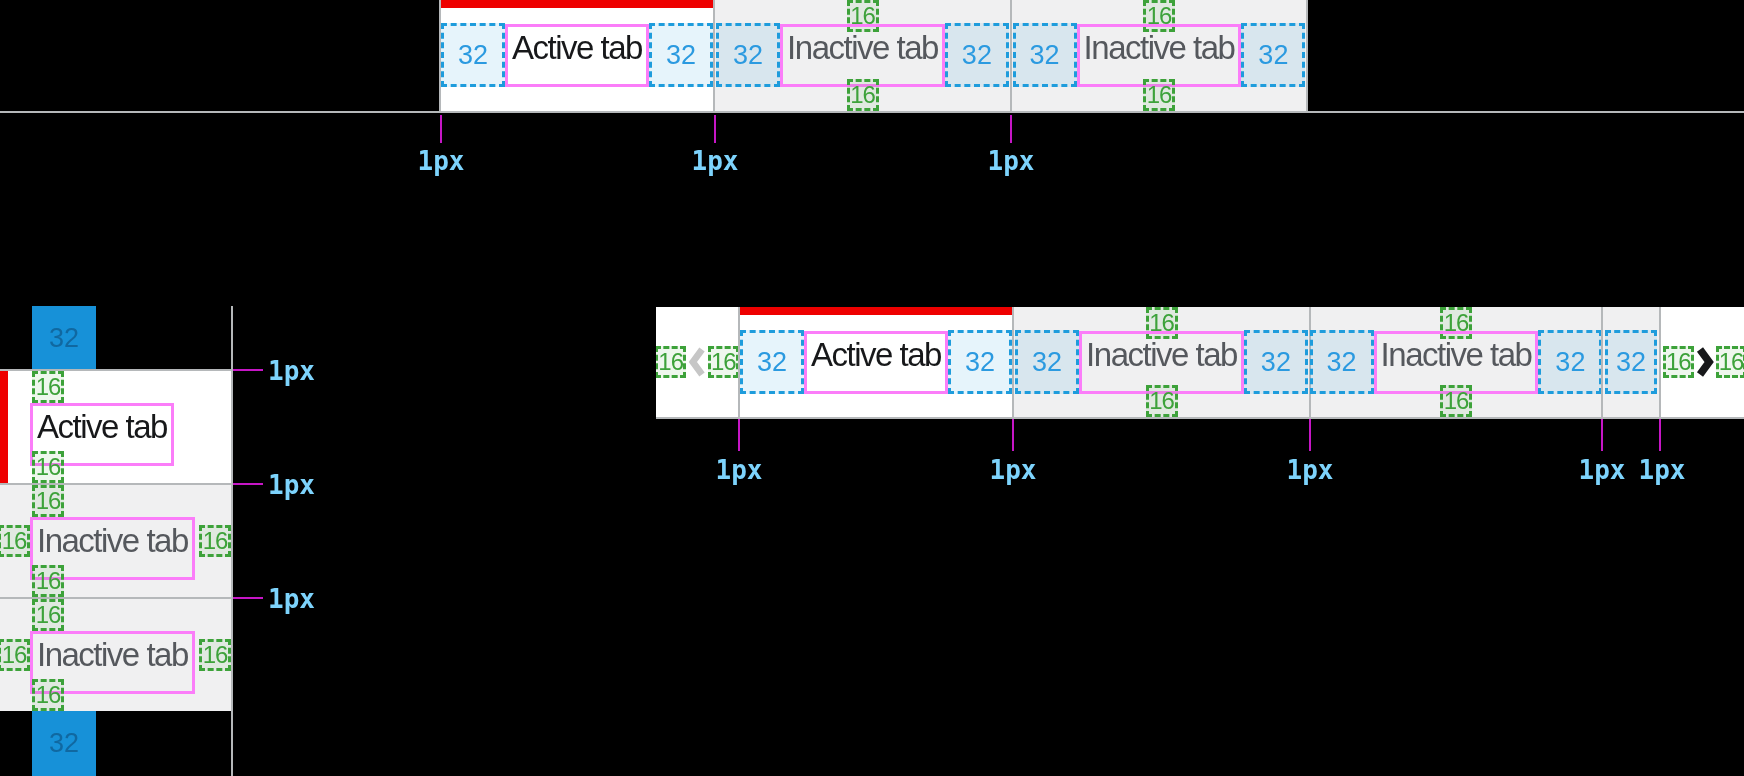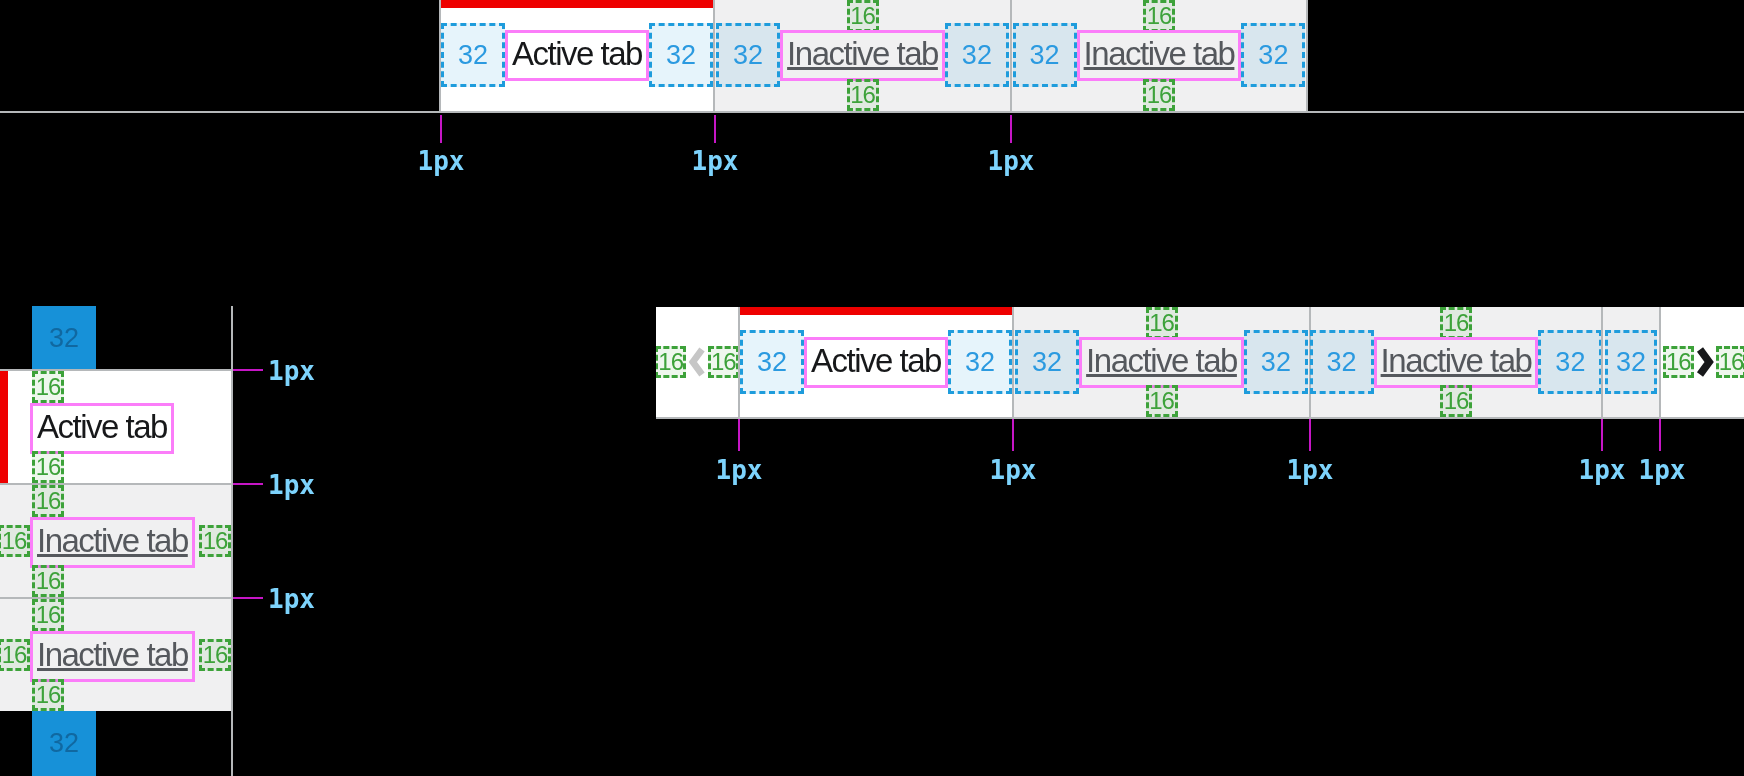--- a/index.html
+++ b/index.html
@@ -18,23 +18,23 @@
 
   
   .tabrow{position:absolute;left:0;right:0;top:23px;height:64px;display:flex;
           align-items:center;justify-content:center;}
   .b32{width:64px;height:64px;flex:0 0 64px;border:3px dashed #1e9cdc;background:rgba(30,156,220,.11);
        color:#2b9ae0;font-size:27px;display:flex;align-items:center;justify-content:center;}
   .b32.narrow{width:52px;flex:0 0 52px;}
   .b16{width:32px;height:32px;border:3px dashed #3da23a;background:rgba(61,162,58,.09);
        color:#3da23a;font-size:24px;letter-spacing:-1px;display:flex;align-items:center;justify-content:center;}
   .g16c{position:absolute;left:50%;margin-left:-16px;}
-  .tbox{border:3px solid #fb7df9;height:51px;line-height:41px;padding:0 4px;white-space:nowrap;
+  .tbox{border:3px solid #fb7df9;height:63px;line-height:41px;padding:0 4px;white-space:nowrap;
         font-size:33px;letter-spacing:-1.5px;color:#17181a;background:transparent;flex:0 0 auto;}
-  .tbox.inact{color:#55585d;text-decoration:underline;}
+  .tbox.inact{color:#55585d;}
 
   
   .tick{position:absolute;width:2px;background:#c616c6;}
   .tickh{position:absolute;height:2px;background:#c616c6;}
   .l1px{position:absolute;width:58px;text-align:center;color:#7dd3fc;font-weight:bold;
         font-size:26px;font-family:"DejaVu Sans Mono",monospace;}
 
   .bluesq{position:absolute;width:64px;background:#1791d8;color:rgba(9,64,105,.5);
           font-size:27px;display:flex;align-items:center;justify-content:center;}
 

